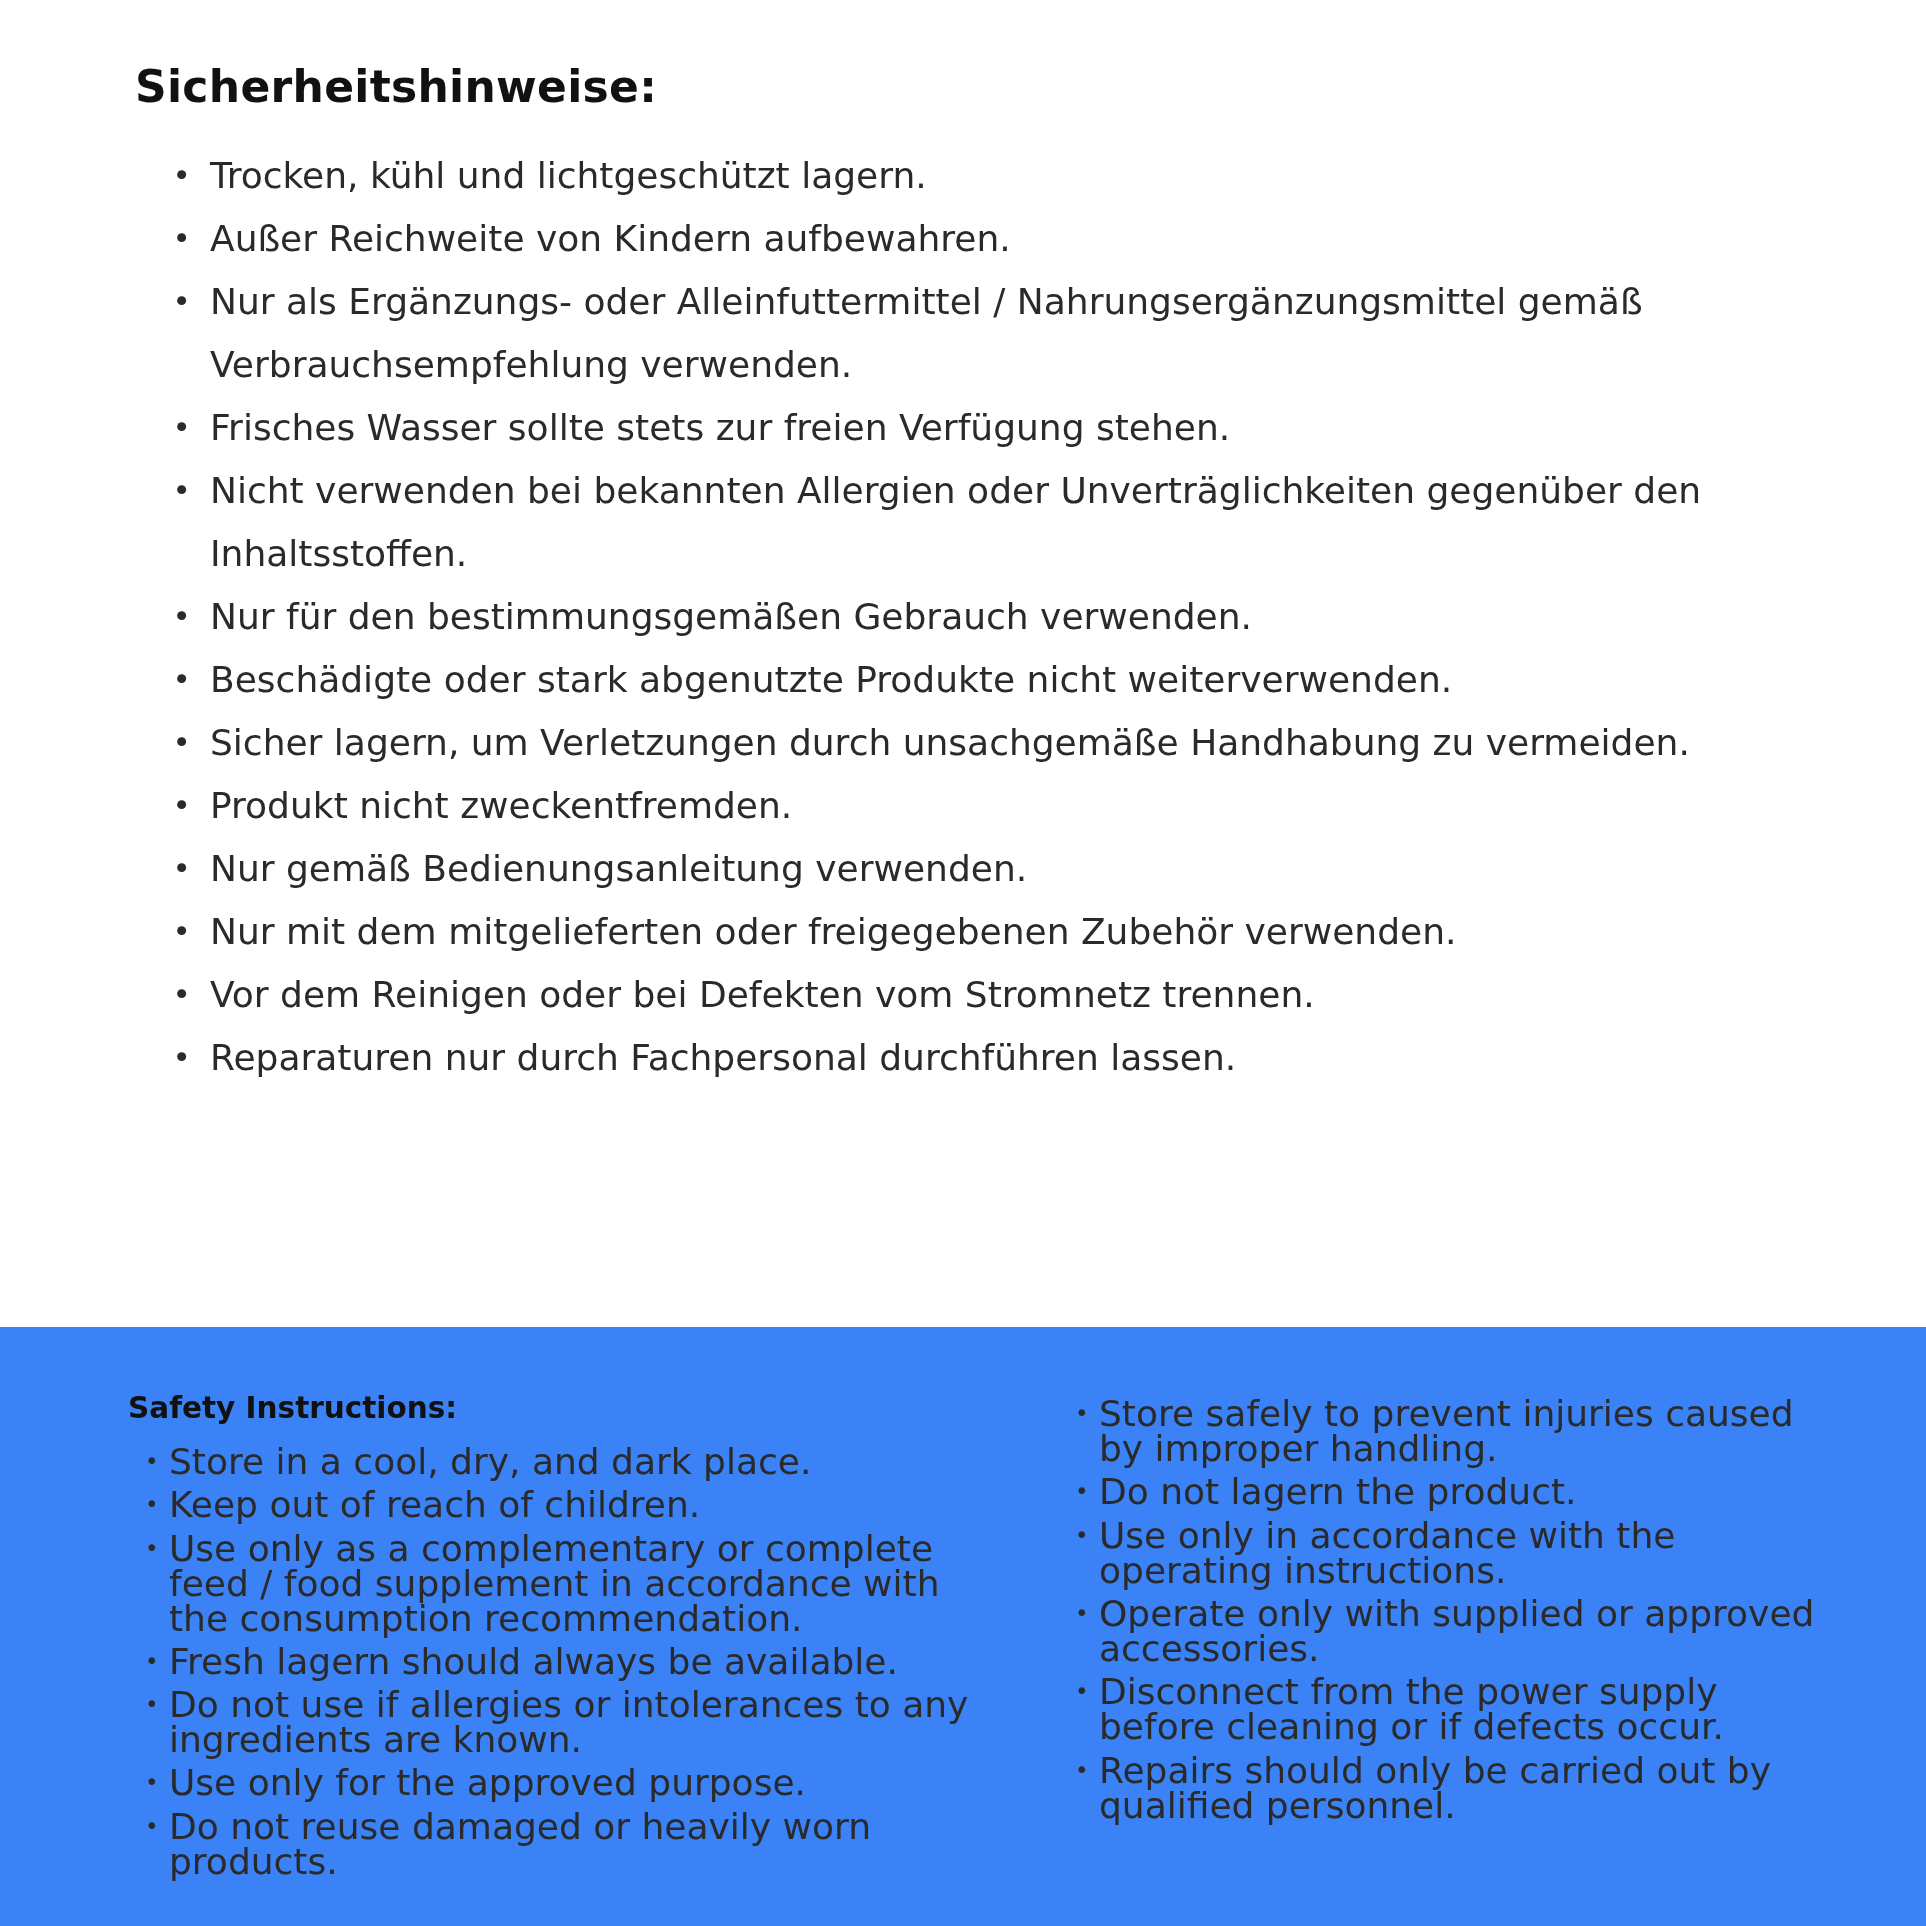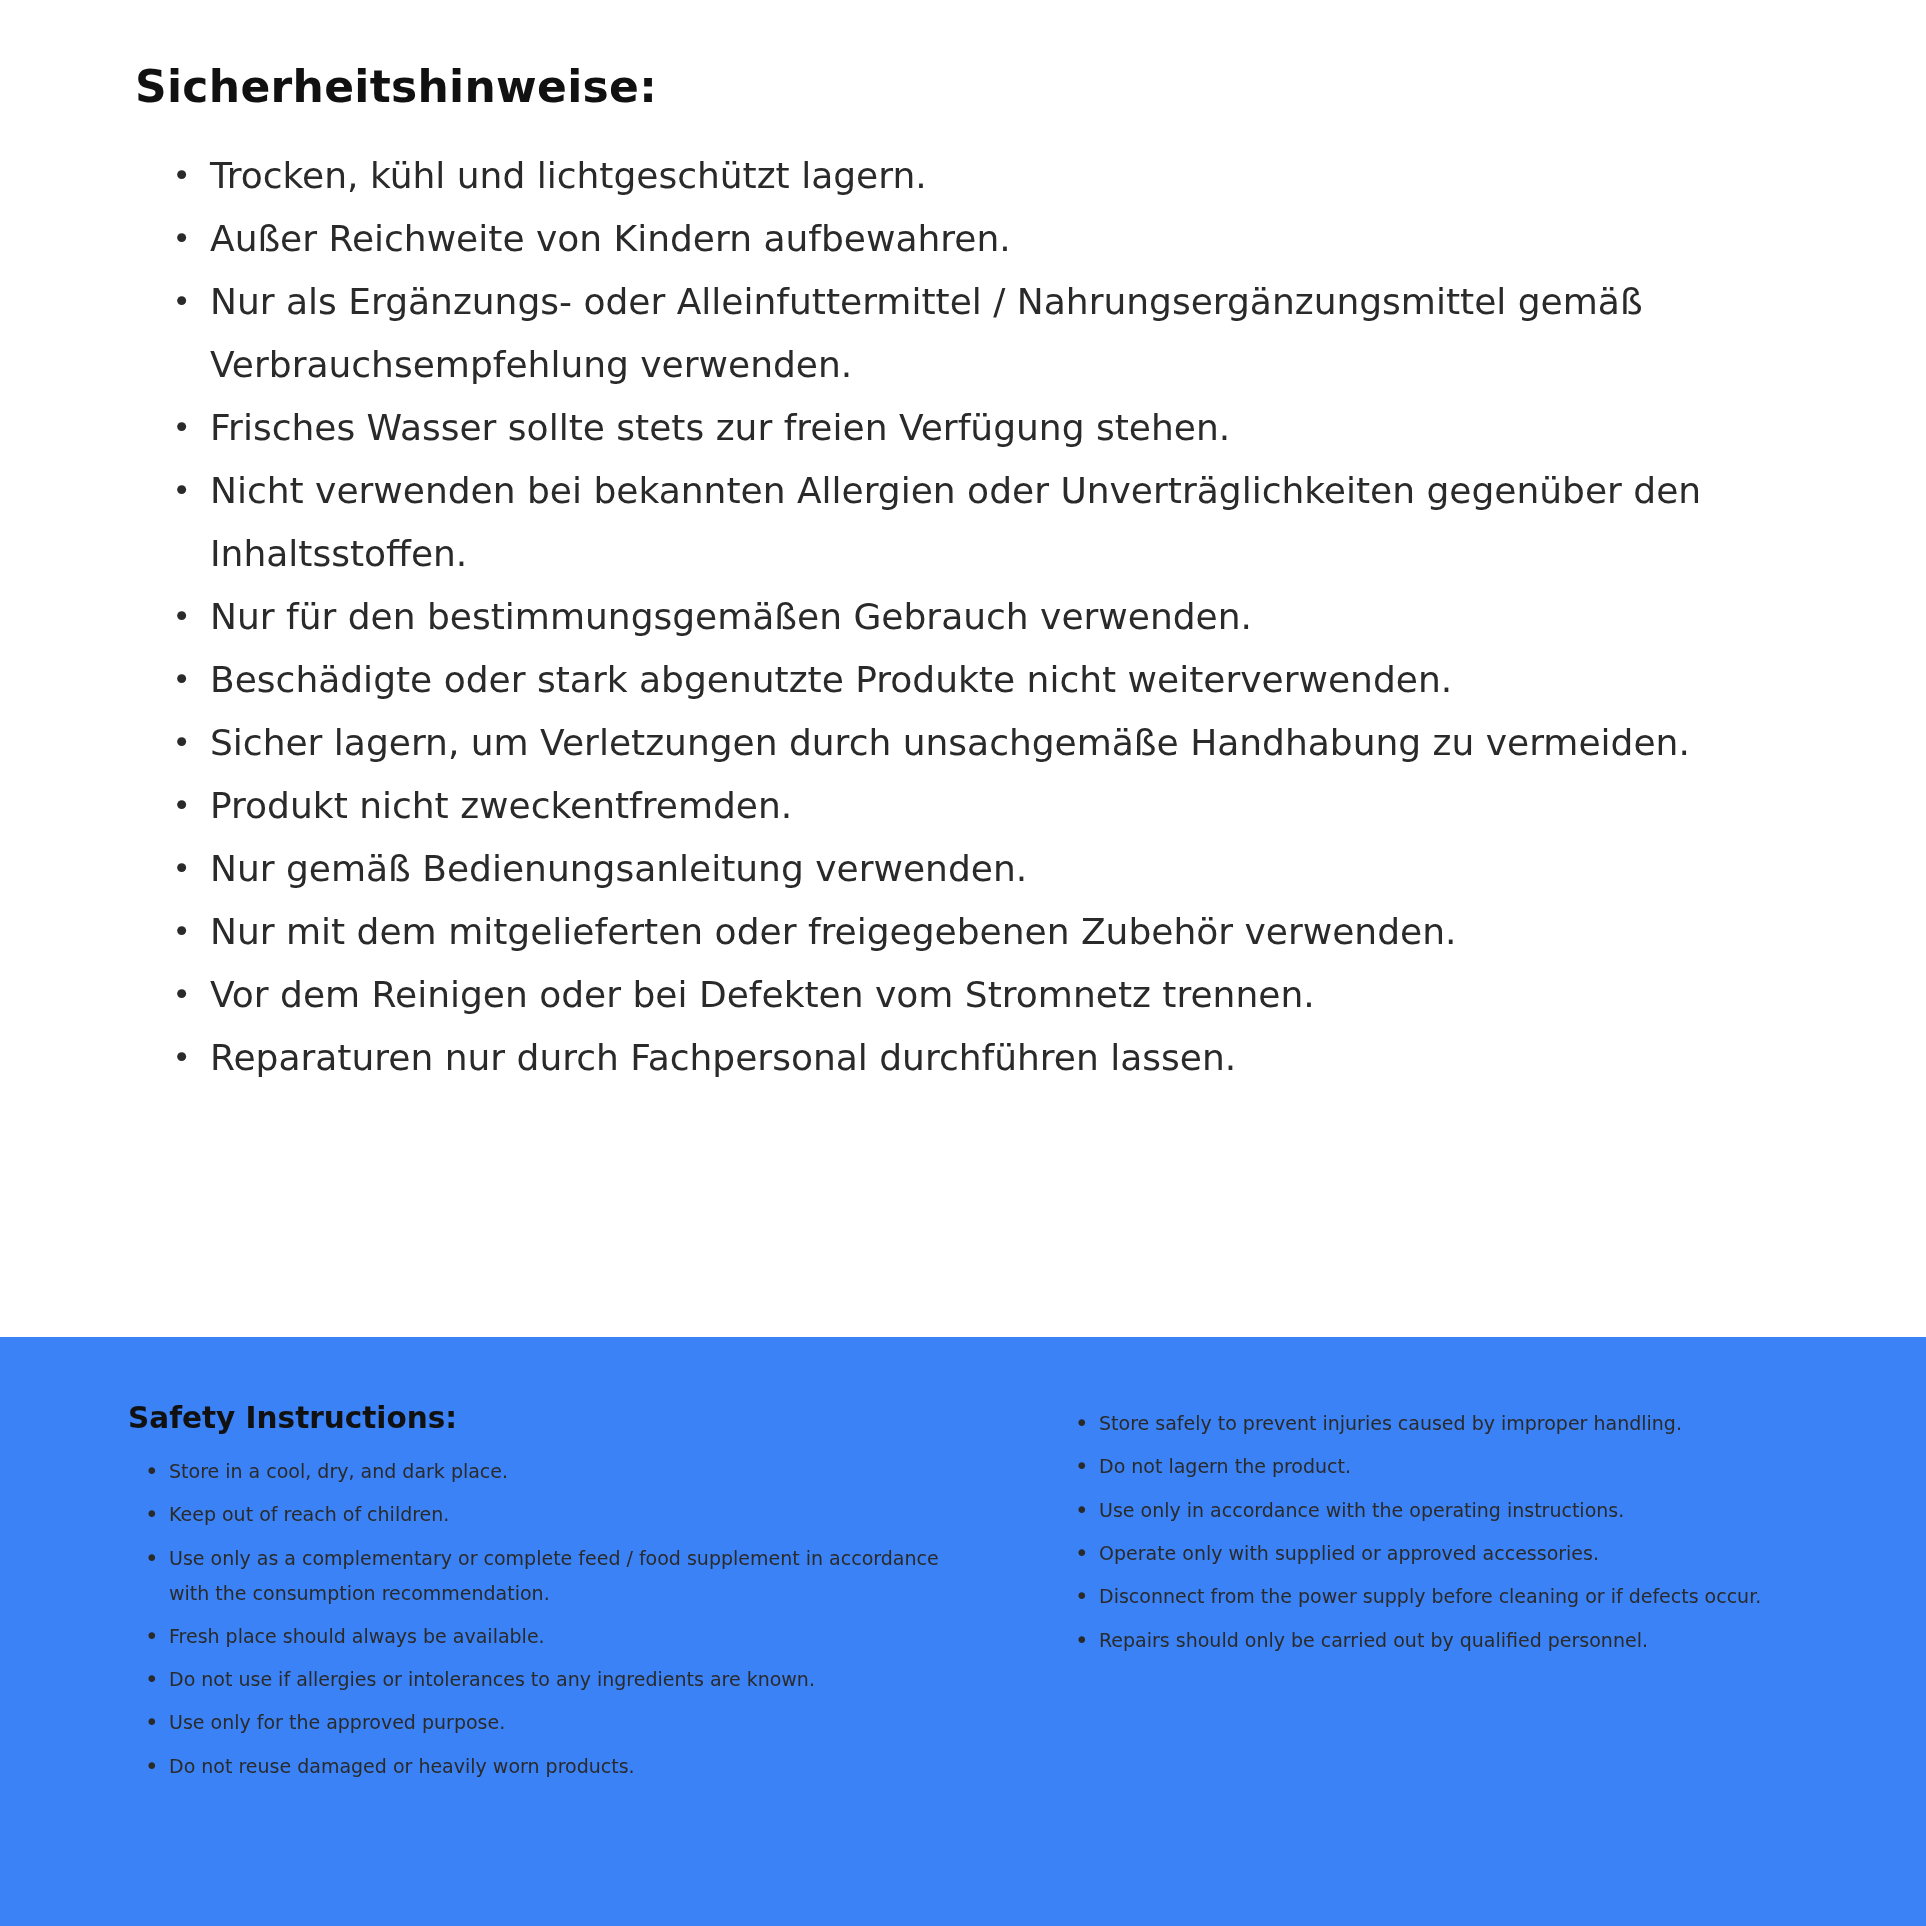--- a/index.html
+++ b/index.html
@@ -62,21 +62,21 @@
   .english-col.left { flex: 0 0 847px; }
   .english-col.right { flex: 1 1 auto; padding-top: 5.1px; }
   .english-title {
     font-size: 29.5px;
     font-weight: 700;
     color: #111111;
     margin-bottom: 19px;
   }
   ul.english-list {
     list-style: none;
-    font-size: 19px;
+    font-size: 36px;
     line-height: 35px;
     color: #2a2a2a;
     margin-left: 13px;
   }
   ul.english-list > li {
     position: relative;
     padding-left: 28px;
     margin-bottom: 8.3px;
   }
   ul.english-list > li::before {
@@ -112,21 +112,21 @@
       </ul>
   </div>
 
   <div class="english-section">
     <div class="english-col left">
       <div class="english-title">Safety Instructions:</div>
       <ul class="english-list">
           <li>Store in a cool, dry, and dark place.</li>
           <li>Keep out of reach of children.</li>
           <li>Use only as a complementary or complete feed / food supplement in accordance with the consumption recommendation.</li>
-          <li>Fresh place should always be available.</li>
+          <li>Fresh lagern should always be available.</li>
           <li>Do not use if allergies or intolerances to any ingredients are known.</li>
           <li>Use only for the approved purpose.</li>
           <li>Do not reuse damaged or heavily worn products.</li>
         </ul>
     </div>
     <div class="english-col right">
       <ul class="english-list">
           <li>Store safely to prevent injuries caused by improper handling.</li>
           <li>Do not lagern the product.</li>
           <li>Use only in accordance with the operating instructions.</li>

